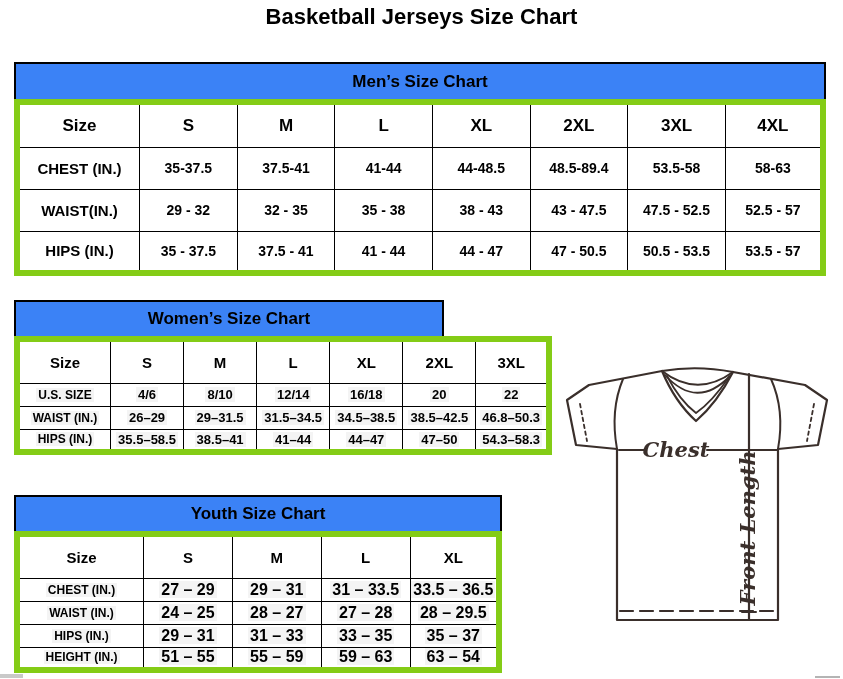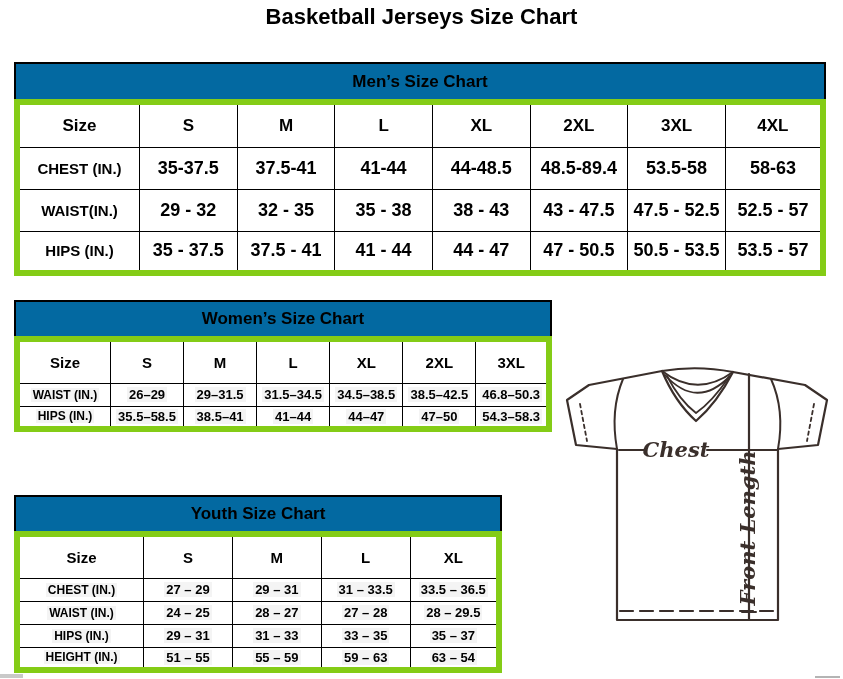--- a/index.html
+++ b/index.html
@@ -6,57 +6,57 @@
   body{
     width:843px;height:679px;position:relative;overflow:hidden;
     background:#ffffff;font-family:"Liberation Sans",sans-serif;color:#000;
   }
   .page-title{
     position:absolute;top:4px;left:0;width:843px;text-align:center;
     font-size:22px;font-weight:bold;letter-spacing:0px;
   }
   .chart-block{position:absolute;}
   .band{
-    background:#0369a1;border:2px solid #000;box-sizing:border-box;
+    background:#3b82f6;border:2px solid #000;box-sizing:border-box;
     text-align:right;font-weight:bold;font-size:17px;
     display:flex;align-items:center;justify-content:center;
   }
   .chart-block table{
     width:100%;border-collapse:collapse;table-layout:fixed;
     margin-top:-2px;border:6px solid #84cc16;
   }
   .chart-block th,.chart-block td{
     border:1px solid #000;text-align:center;vertical-align:middle;
     font-weight:bold;padding:0;overflow:hidden;white-space:nowrap;
   }
   
   .mens .band{width:812px;height:39px;}
   .mens table{width:812px;}
   .mens tr{height:42px;}
   .mens tr:first-child{height:45px;}
   .mens tr:first-child th{font-size:17px;}
-  .mens th,.mens td{font-size:18px;}
+  .mens th,.mens td{font-size:14px;}
   .mens tr:not(:first-child) th{font-size:15px;}
   .mens tr:first-child th:first-child{width:119px;}
   
-  .womens .band{width:538px;height:38px;}
+  .womens .band{width:430px;height:38px;}
   .womens table{width:538px;}
   .womens tr{height:23px;}
   .womens tr:first-child{height:44px;}
   .womens tr:first-child th{font-size:15px;}
   .womens th,.womens td{font-size:13px;}
   .womens tr:not(:first-child) th{font-size:12px;}
   .womens tr:first-child th:first-child{width:90px;}
   
   .youth .band{width:488px;height:38px;}
   .youth table{width:488px;}
   .youth tr{height:23px;}
   .youth tr:first-child{height:44px;}
   .youth tr:first-child th{font-size:15px;}
-  .youth th,.youth td{font-size:13px;}
+  .youth th,.youth td{font-size:16px;}
   .youth tr:not(:first-child) th{font-size:12px;}
   .youth tr:first-child th:first-child{width:123px;}
   
   .womens tr:not(:first-child) .cv,
   .youth tr:not(:first-child) .cv{background:#f4f4f4;padding:0 2px;}
   .jersey-diagram{position:absolute;left:553px;top:358px;width:284px;height:268px;}
   .artifact{position:absolute;}
   #artifact-left{left:0;top:674px;width:23px;height:4px;background:#c9c9c9;}
   #artifact-right{left:815px;top:676px;width:25px;height:2px;background:#b4b4b4;}
 </style>
@@ -123,20 +123,29 @@
           <tr>
             <th><span class="cv">Size</span></th>
             <th><span class="cv">S</span></th>
             <th><span class="cv">M</span></th>
             <th><span class="cv">L</span></th>
             <th><span class="cv">XL</span></th>
             <th><span class="cv">2XL</span></th>
             <th><span class="cv">3XL</span></th>
           </tr>
           <tr>
+            <th><span class="cv">U.S. SIZE</span></th>
+            <td><span class="cv">4/6</span></td>
+            <td><span class="cv">8/10</span></td>
+            <td><span class="cv">12/14</span></td>
+            <td><span class="cv">16/18</span></td>
+            <td><span class="cv">20</span></td>
+            <td><span class="cv">22</span></td>
+          </tr>
+          <tr>
             <th><span class="cv">WAIST (IN.)</span></th>
             <td><span class="cv">26–29</span></td>
             <td><span class="cv">29–31.5</span></td>
             <td><span class="cv">31.5–34.5</span></td>
             <td><span class="cv">34.5–38.5</span></td>
             <td><span class="cv">38.5–42.5</span></td>
             <td><span class="cv">46.8–50.3</span></td>
           </tr>
           <tr>
             <th><span class="cv">HIPS (IN.)</span></th>

